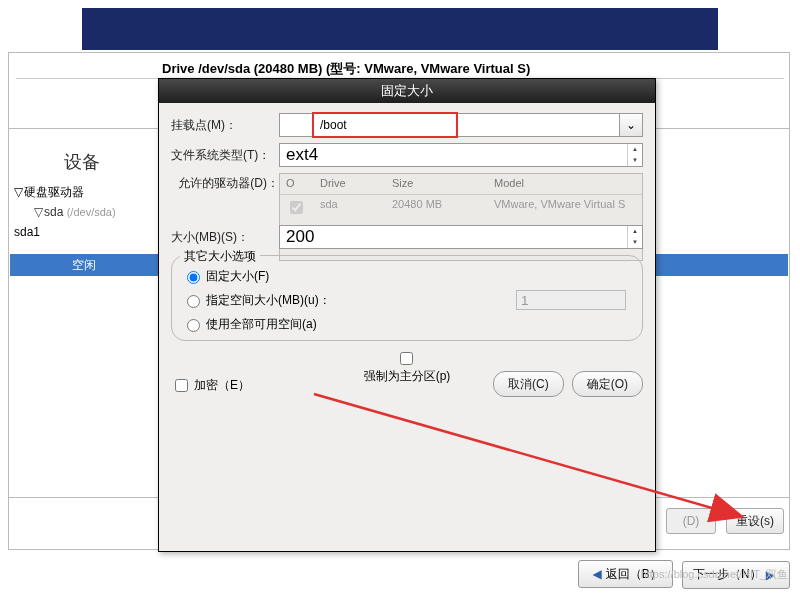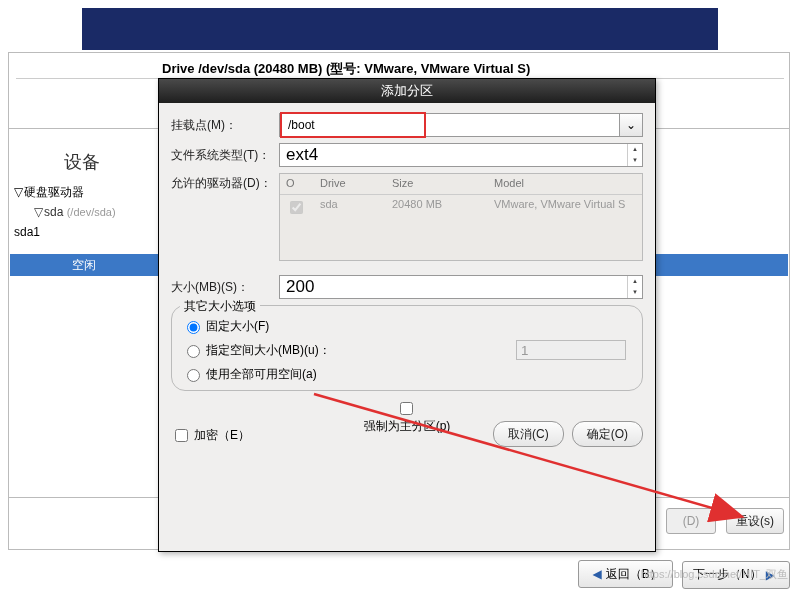--- a/index.html
+++ b/index.html
@@ -20,21 +20,21 @@
 .btnDisabled{position:absolute;height:26px;border:1px solid #aaa;background:#eee;color:#999;font-size:12px;line-height:24px;text-align:center;border-radius:3px;box-sizing:border-box;padding:0 8px;}
 .btnNormal{position:absolute;height:26px;border:1px solid #aaa;background:linear-gradient(#fdfdfd,#e6e6e6);color:#222;font-size:12px;line-height:24px;text-align:center;border-radius:3px;box-sizing:border-box;padding:0 8px;}
 
 
 .dlg{position:absolute;left:158px;top:78px;width:498px;height:474px;border:1px solid #000;background:#f0efee;box-sizing:border-box;box-shadow:2px 2px 6px rgba(0,0,0,0.3);}
 .titlebar{height:24px;background:linear-gradient(#4a4a4a,#1e1e1e);color:#fff;text-align:center;line-height:24px;font-size:13px;}
 .dlgbody{padding:10px 12px;position:relative;}
 .frow{display:flex;align-items:center;margin-bottom:6px;}
 .flabel{width:108px;font-size:12px;color:#222;}
 .combo{flex:1;height:24px;border:1px solid #999;background:#fff;display:flex;align-items:center;box-sizing:border-box;position:relative;}
-.combo .cbval{padding:0 6px;font-size:12px;flex:1;}
+.combo .cbval{padding:0 6px;font-size:12px;flex:1;margin-left:32px;}
 .combo .cbbtn{width:22px;height:22px;border-left:1px solid #999;display:flex;align-items:center;justify-content:center;background:linear-gradient(#fdfdfd,#e6e6e6);}
 .redbox{border:2px solid #e03030 !important;}
 .spinner{flex:1;height:24px;border:1px solid #999;background:#fff;display:flex;align-items:center;box-sizing:border-box;position:relative;}
 .spinner .spval{padding:0 6px;font-size:17px;flex:1;}
 .spinner .spbtns{width:14px;height:22px;display:flex;flex-direction:column;border-left:1px solid #ccc;}
 .spinner .spbtns div{flex:1;font-size:7px;line-height:10px;text-align:center;color:#444;}
 .drvbox{border:1px solid #bbb;background:#eceae7;height:86px;margin-left:108px;margin-bottom:4px;}
 .drvhdrrow{display:flex;height:20px;border-bottom:1px solid #ccc;color:#777;font-size:11px;}
 .drvhdrrow div{padding:3px 6px;}
 .dh1{width:22px;}
@@ -82,21 +82,21 @@
       <span class="tri">◀</span>
       <span>返回（B）</span>
     </span>
   <span class="nb">
       <span>下一步（N）</span>
       <span class="tri">▶</span>
     </span>
 </div>
 
 <div class="dlg">
-  <div class="titlebar">添加分区</div>
+  <div class="titlebar">固定大小</div>
   <div class="dlgbody">
     <div class="frow">
       <div class="flabel">挂载点(M)：</div>
       <div class="combo">
         <div class="cbval redbox" style="height:22px;line-height:22px;min-width:120px;flex:0 0 130px;">/boot</div>
         <div style="flex:1;"></div>
         <div class="cbbtn">⌄</div>
       </div>
     </div>
     <div class="frow">
@@ -116,21 +116,21 @@
         <div class="dh3">Size</div>
         <div class="dh4">Model</div>
       </div>
       <div class="drvrow">
         <div class="dh1"><input type="checkbox" checked="" disabled="" style=""></div>
         <div class="dh2">sda</div>
         <div class="dh3">20480 MB</div>
         <div class="dh4">VMware, VMware Virtual S</div>
       </div>
     </div>
-    <div class="frow" style="margin-top:-90px;margin-bottom:83px;">
+    <div class="frow" style="margin-top:-90px;margin-bottom:33px;text-align:right;">
       <div class="flabel">允许的驱动器(D)：</div>
     </div>
 
     <div class="frow" style="margin-top:28px;">
       <div class="flabel">大小(MB)(S)：</div>
       <div class="spinner">
         <div class="spval">200</div>
         <div class="spbtns">
             <div>▴</div>
             <div>▾</div>

